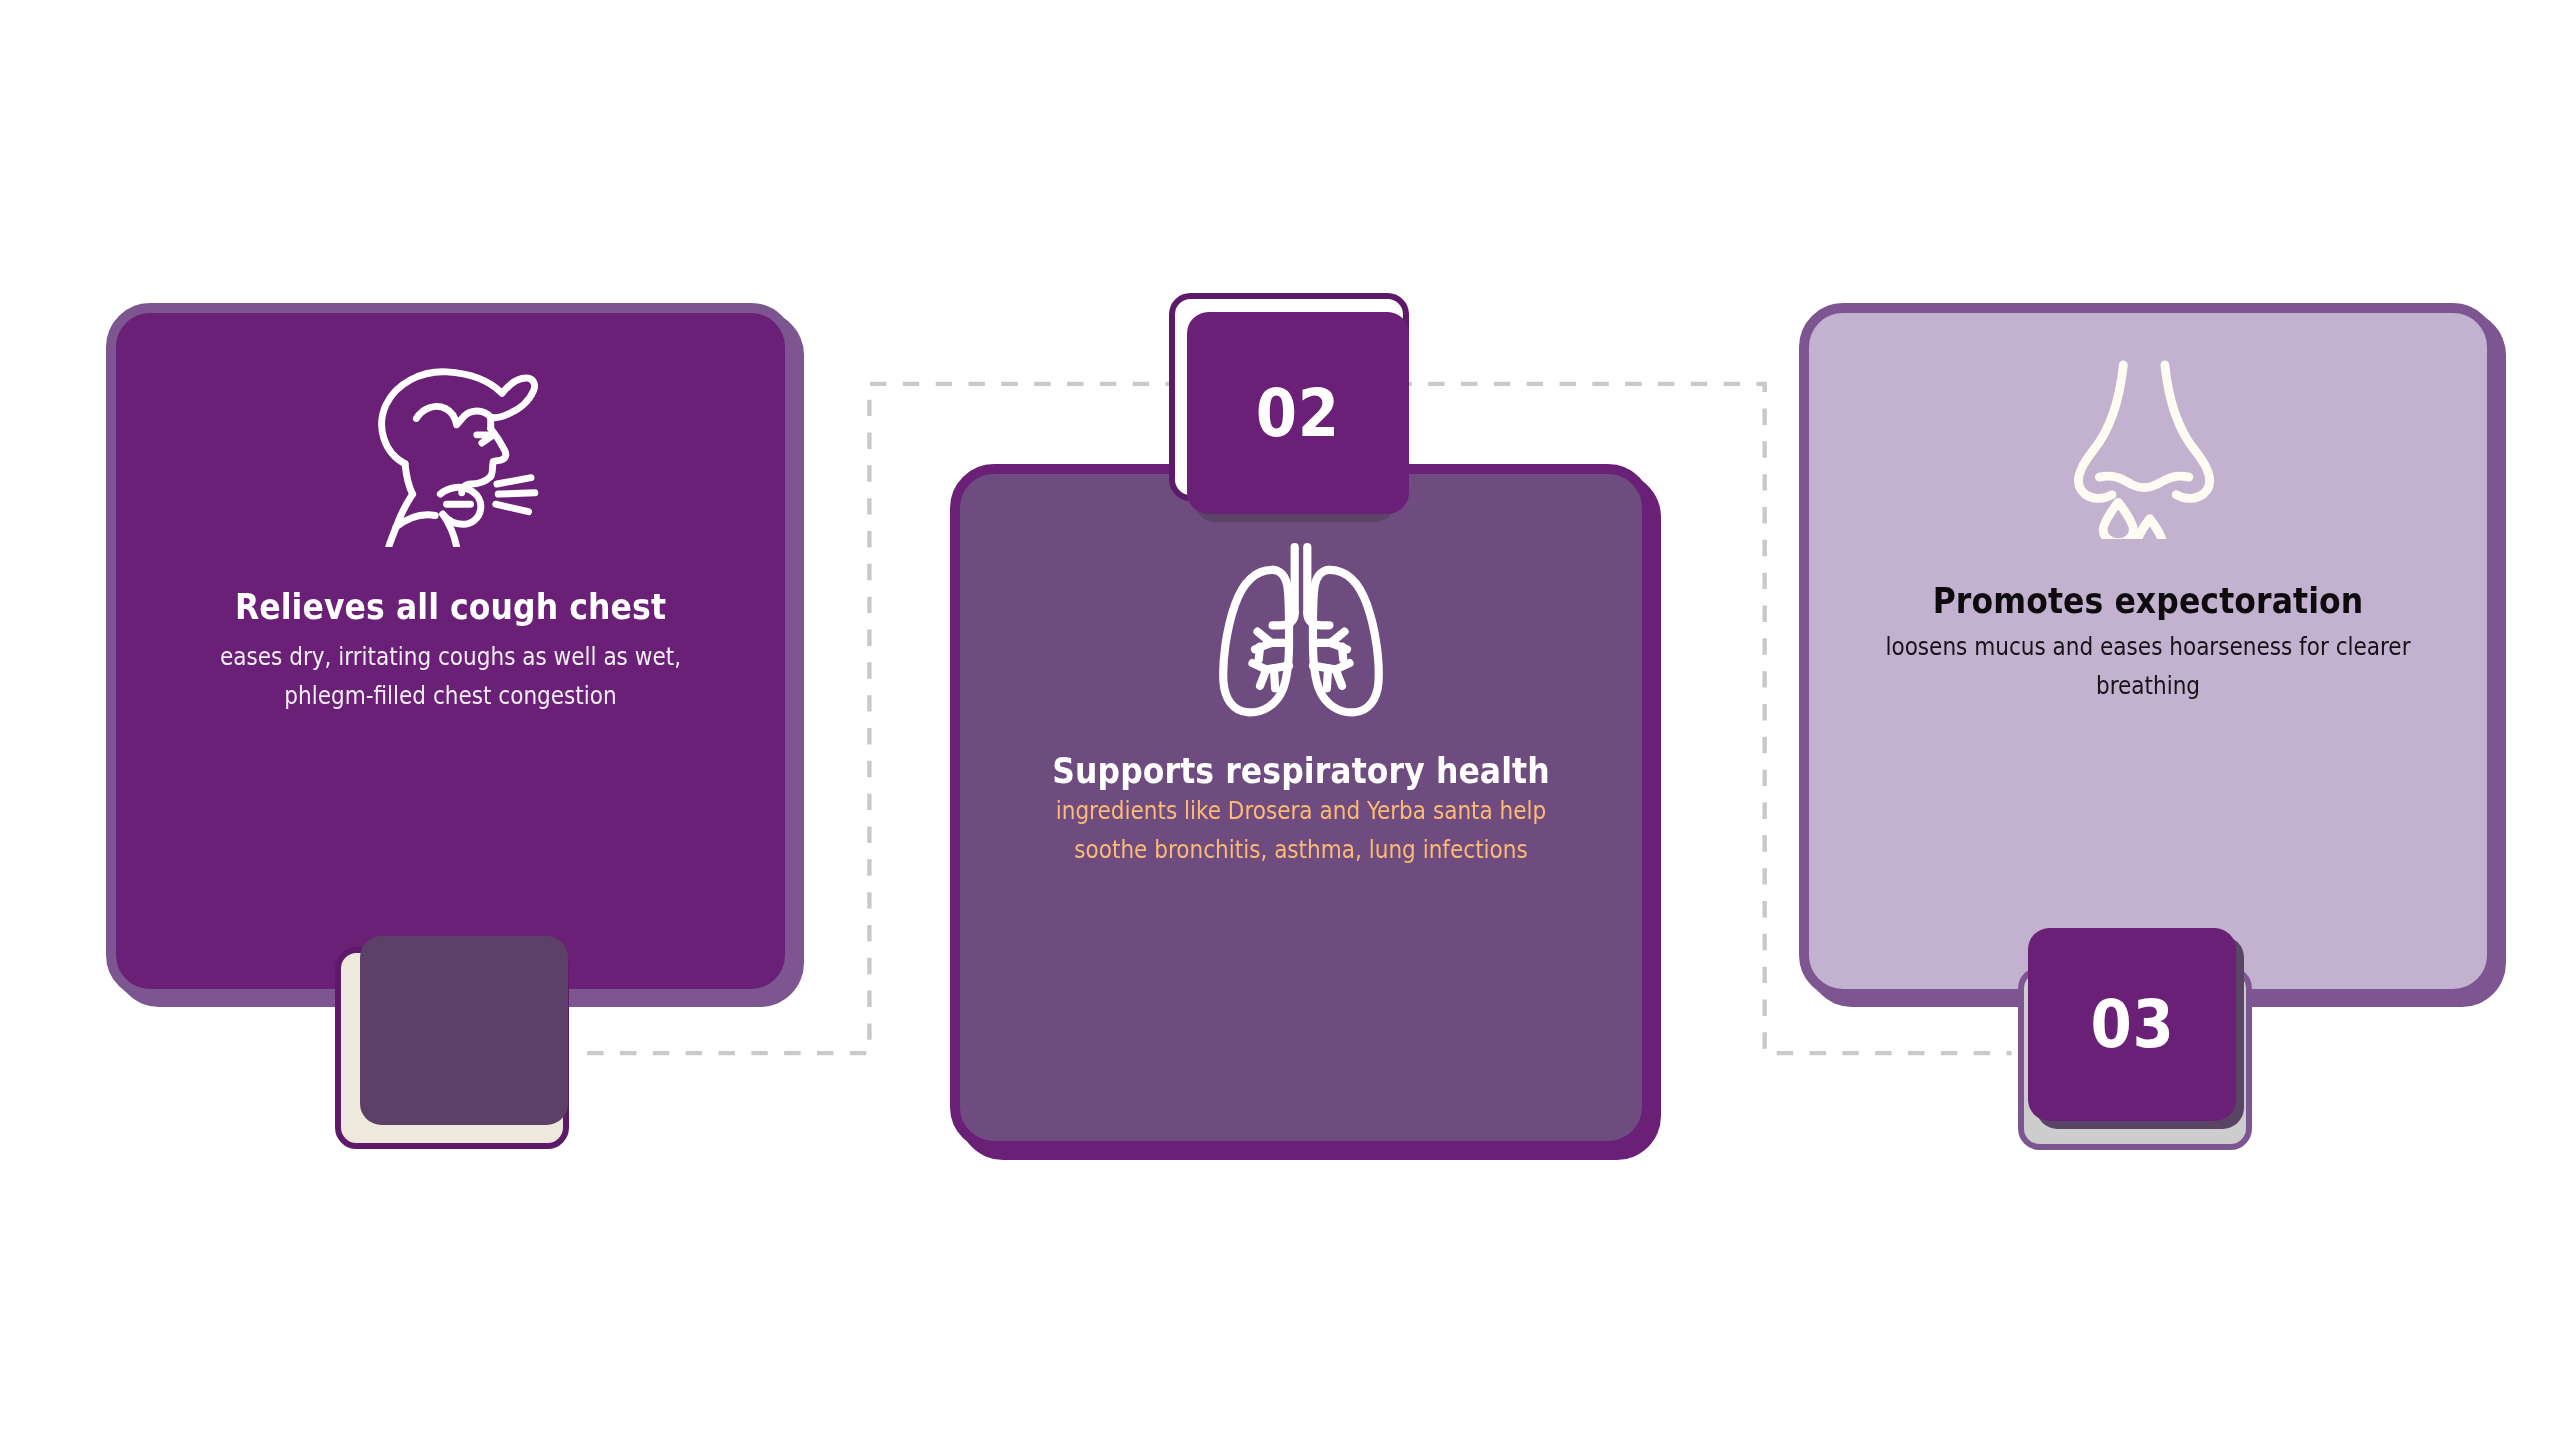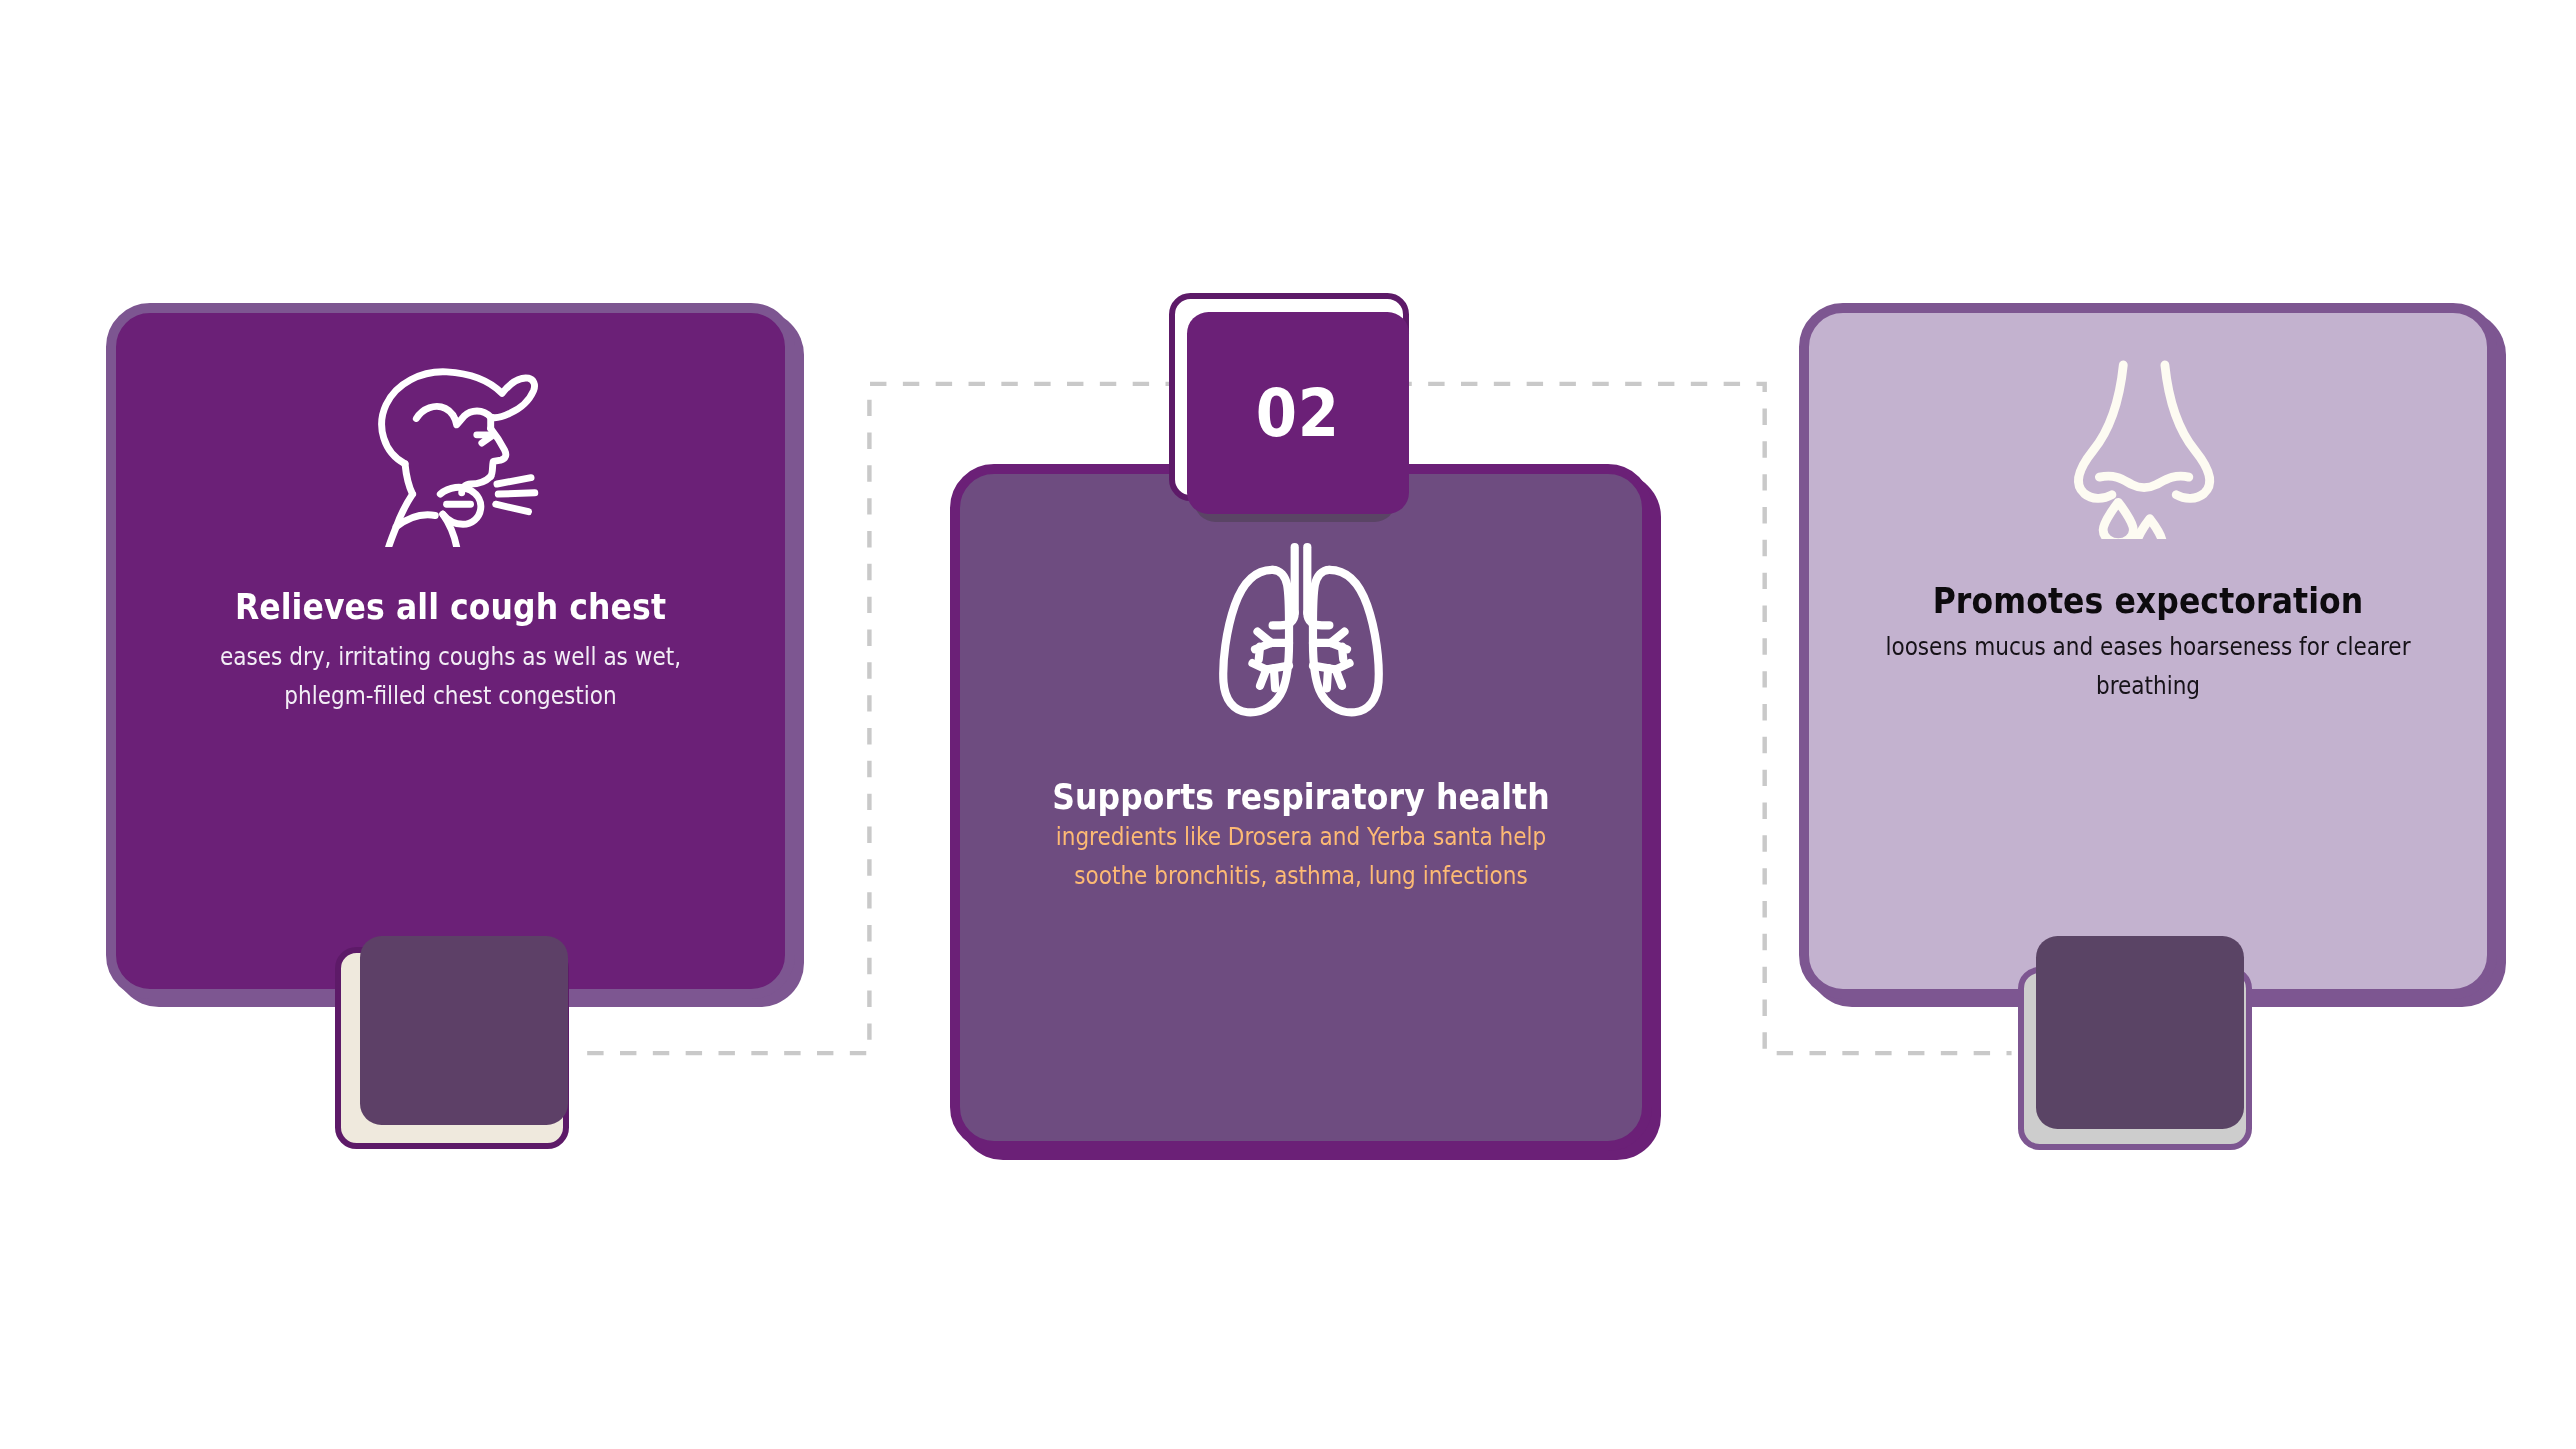--- a/index.html
+++ b/index.html
@@ -60,21 +60,21 @@
     font-family:"DejaVu Sans Condensed","Liberation Sans Narrow","Liberation Sans", sans-serif;
     font-weight:normal;
     font-size:24px;
     text-align:center;
     line-height:1.62;
     margin:0;
   }
   #card1 .card-title{color:#ffffff;margin-top:42px;}
   #card1 .card-body{color:#f3eef6;margin-top:12.6px;width:518px;}
 
-  #card2 .card-title{color:#ffffff;margin-top:54px;text-align:center;}
+  #card2 .card-title{color:#ffffff;margin-top:28px;text-align:center;}
   #card2 .card-body{color:#fdba74;margin-top:2px;width:499px;}
 
   #card3 .card-title{color:#0d0b0e;margin-top:44px;}
   #card3 .card-body{color:#161218;margin-top:8px;width:556px;}
 
   
   .badge-grp{position:absolute;}
   .badge-back{position:absolute;box-sizing:border-box;border-radius:21.5px;}
   .badge-front{
     position:absolute;box-sizing:border-box;border-radius:21.5px;
@@ -230,16 +230,17 @@
                  C162 313 172 306 172 296 C172 284 152 258 152 258 Z"></path>
       </svg>
     </div>
     <h2 class="card-title">Promotes expectoration</h2>
     <p class="card-body">loosens mucus and eases hoarseness for clearer breathing</p>
   </div>
 
   <div class="badge-grp" id="badge3">
     <div class="badge-back"></div>
     <div class="badge-front-shadow"></div>
+    <div class="badge-front">03</div>
   </div>
 
 </div>
 
 
 </body></html>

